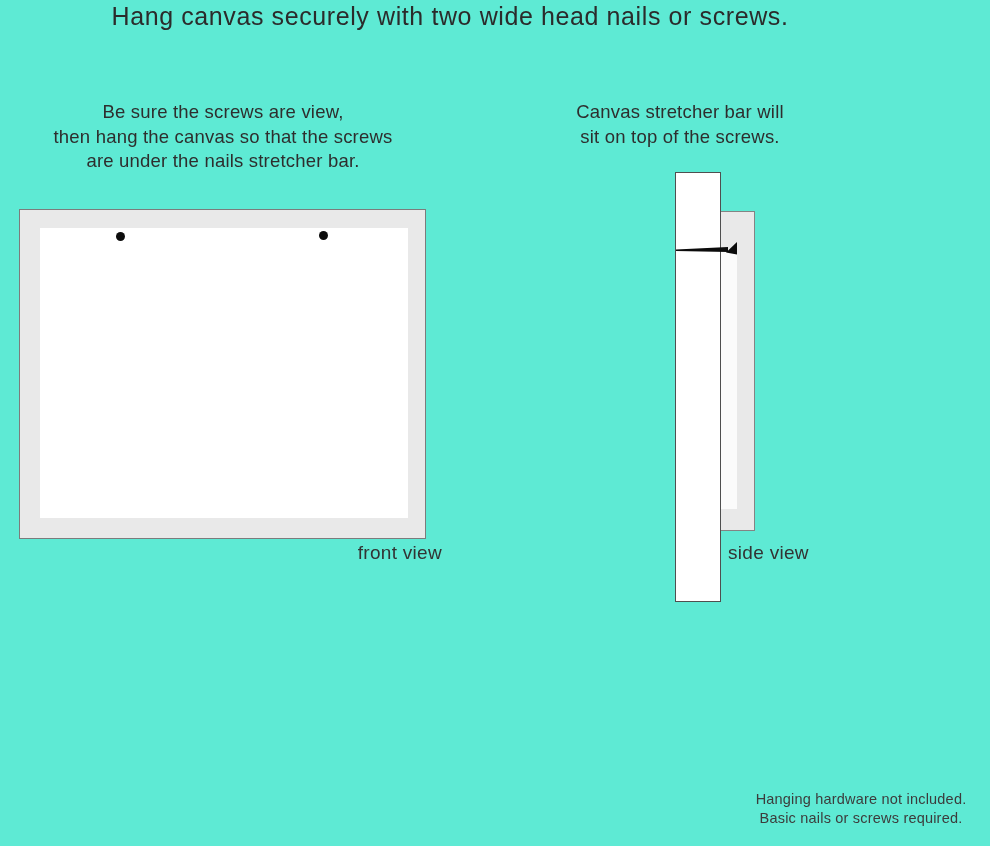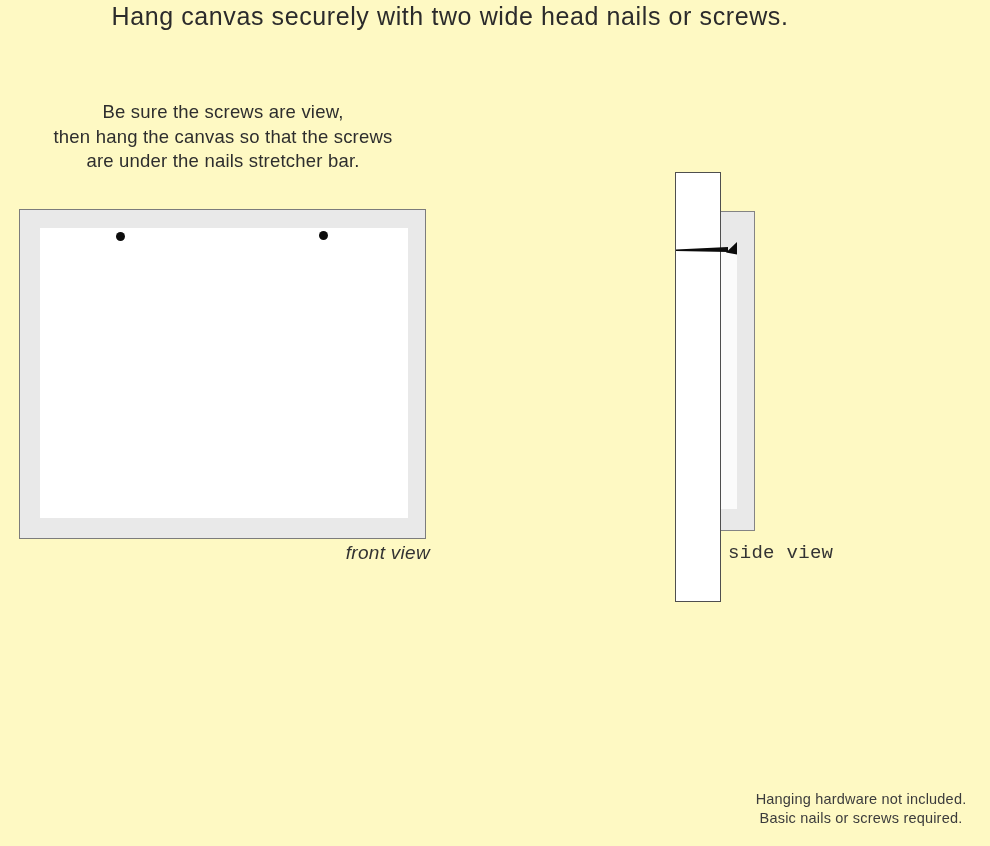--- a/index.html
+++ b/index.html
@@ -1,18 +1,18 @@
 <!DOCTYPE html>
 <html><head>
 <meta charset="utf-8">
 <style>
   html,body { margin:0; padding:0; background:#ffffff; }
   .page {
     position:relative; width:990px; height:846px;
-    background:#fef9c3; overflow:hidden;
+    background:#5eead4; overflow:hidden;
     font-family:"Liberation Sans", sans-serif;
     color:#2d2d2d;
   }
   .abs { position:absolute; }
 
   .title {
     left:0; top:13; width:900px; text-align:center;
     font-size:25px; font-weight:400; letter-spacing:0.6px; line-height:32px;
     color:#2b2b2b;
   }
@@ -35,55 +35,59 @@
   }
   .screw {
     position:absolute; width:9px; height:9px; border-radius:50%;
     background:#0d0d0d;
   }
   .screw-left  { left:96px;  top:22px; }
   .screw-right { left:299px; top:21px; }
   .view-label {
     font-size:19px; letter-spacing:0.3px; color:#333333; line-height:22px;
   }
-  .fv-label { left:260px; top:542px; width:170px; text-align:right;font-style:italic; }
+  .fv-label { left:272px; top:542px; width:170px; text-align:right; }
 
   
   .side-canvas {
     left:700px; top:211px; width:55px; height:320px;
     background:#e9e9e9; border:1px solid #848484; box-sizing:border-box;
   }
   .side-canvas-inner {
     left:721px; top:250px; width:16px; height:259px; background:#fbfbfb;
   }
   .wall-bar {
     left:675px; top:172px; width:46px; height:430px;
     background:#ffffff; border:1px solid #4f4f4f; box-sizing:border-box;
   }
   .nail { left:670px; top:238px; width:75px; height:22px; }
-  .sv-label { left:728px; top:542px; width:120px; text-align:left;font-family:Liberation Mono, monospace; }
+  .sv-label { left:728px; top:542px; width:120px; text-align:left; }
 
   .footnote {
     left:716px; top:790px; width:290px; text-align:center;
     font-size:14.5px; line-height:18.5px; letter-spacing:0.2px; color:#3c3c3c;
   }
 </style>
 </head>
 <body>
 
 <div class="page">
 
   <div class="abs title">Hang canvas securely with two wide head nails or screws.</div>
 
   <div class="abs instr instr-front">
     <div>Be sure the screws are view,</div>
     <div>then hang the canvas so that the screws</div>
     <div>are under the nails stretcher bar.</div>
   </div>
 
+  <div class="abs instr instr-side">
+    <div>Canvas stretcher bar will</div>
+    <div>sit on top of the screws.</div>
+  </div>
 
   <div class="abs frame">
     <div class="surface"></div>
     <div class="screw screw-left"></div>
     <div class="screw screw-right"></div>
   </div>
   <div class="abs view-label fv-label">front view</div>
 
   <div class="abs side-canvas"></div>
   <div class="abs side-canvas-inner"></div>

